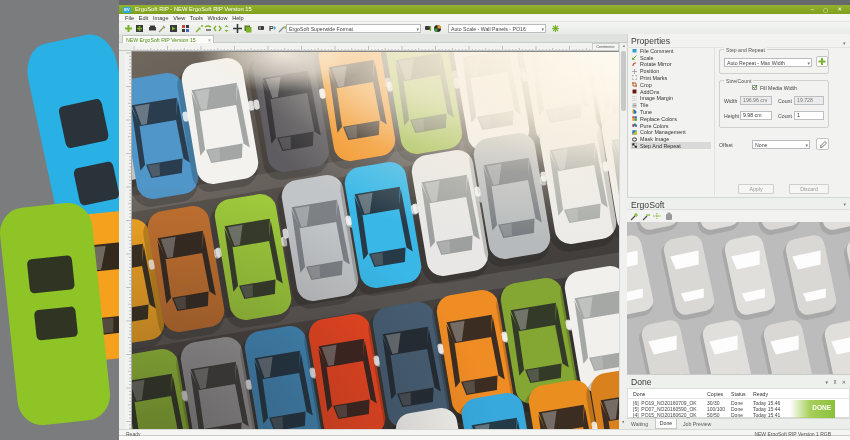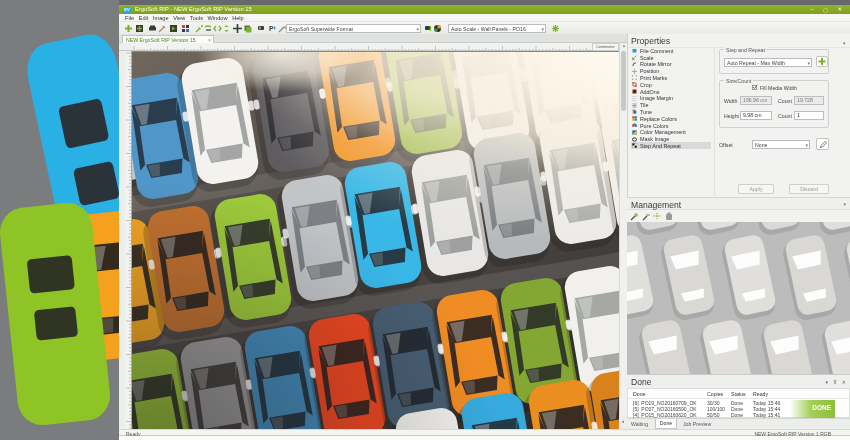--- a/index.html
+++ b/index.html
@@ -975,21 +975,21 @@
   <div class="abs" style="left:816px;top:138px;width:13px;height:12px;background:#fff;border:1px solid #c2c4c2;border-radius:2px">
     <svg width="9" height="9" style="position:absolute;left:1.5px;top:1px">
         <path d="M1.5 7.5 L2 5.5 L6 1.5 L7.5 3 L3.5 7 Z" fill="none" stroke="#555" stroke-width="0.8"></path>
       </svg>
   </div>
 
   <div class="abs" style="left:738px;top:184px;width:36px;height:10px;background:#f6f6f4;border:1px solid #cfcfcd;border-radius:1px;font-size:5.2px;color:#999;text-align:center;line-height:9px">Apply</div>
   <div class="abs" style="left:789px;top:184px;width:40px;height:10px;background:#f6f6f4;border:1px solid #cfcfcd;border-radius:1px;font-size:5.2px;color:#999;text-align:center;line-height:9px">Discard</div>
 
   <div class="abs" style="left:627px;top:197px;width:223px;height:13px;background:#eef0ee;border-top:1px solid #d5d7d5;border-bottom:1px solid #dddfdd">
-    <div class="abs" style="left:4px;top:2px;font-size:8.6px;color:#3a3a3a">Management</div>
+    <div class="abs" style="left:4px;top:2px;font-size:8.6px;color:#3a3a3a">ErgoSoft</div>
     <div class="abs" style="right:4px;top:3px;font-size:5px;color:#777">▾</div>
   </div>
   <div class="abs" style="left:627px;top:210px;width:223px;height:12px;background:#f2f3f1">
     <svg width="50" height="10" viewBox="0 0 50 10" style="position:absolute;left:3px;top:1px">
       <path d="M1 9 L5 5" stroke="#555" stroke-width="1.2"></path>
         <path d="M6 2 v4 M4 4 h4" stroke="#7ab22a" stroke-width="1.2"></path>
       <path d="M13 9 L17 5" stroke="#555" stroke-width="1.2"></path>
         <path d="M16 4 h4" stroke="#7ab22a" stroke-width="1.2"></path>
       <path d="M27 2 v6 M23 5 h8" stroke="#7ab22a" stroke-width="1" stroke-dasharray="1.5 1"></path>
       <rect x="36" y="3" width="6" height="6" rx="1" fill="#9a9a9a"></rect>

